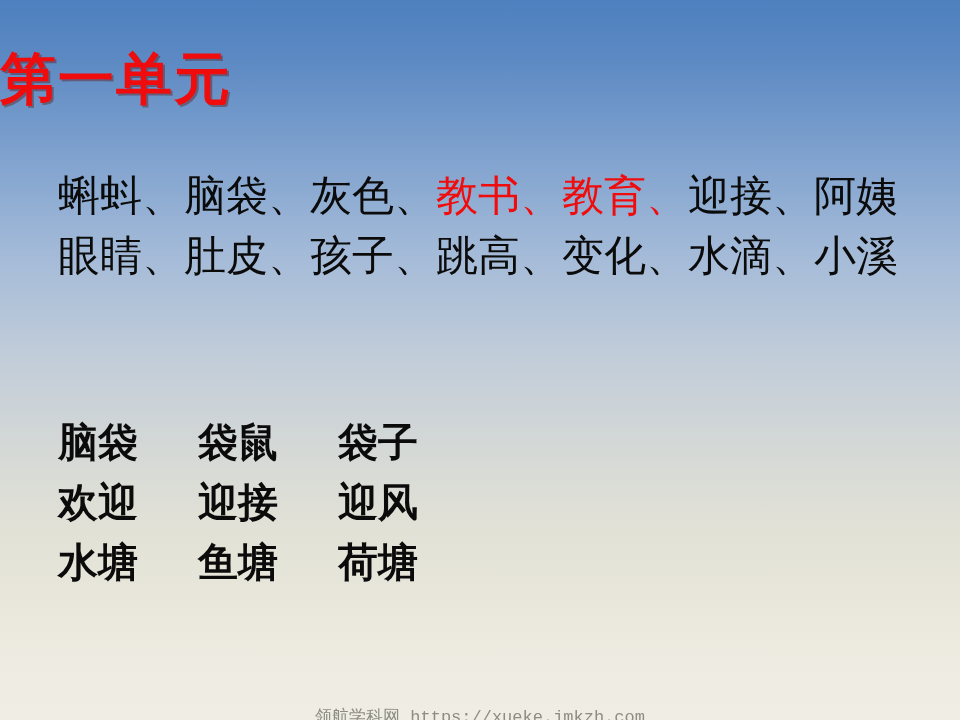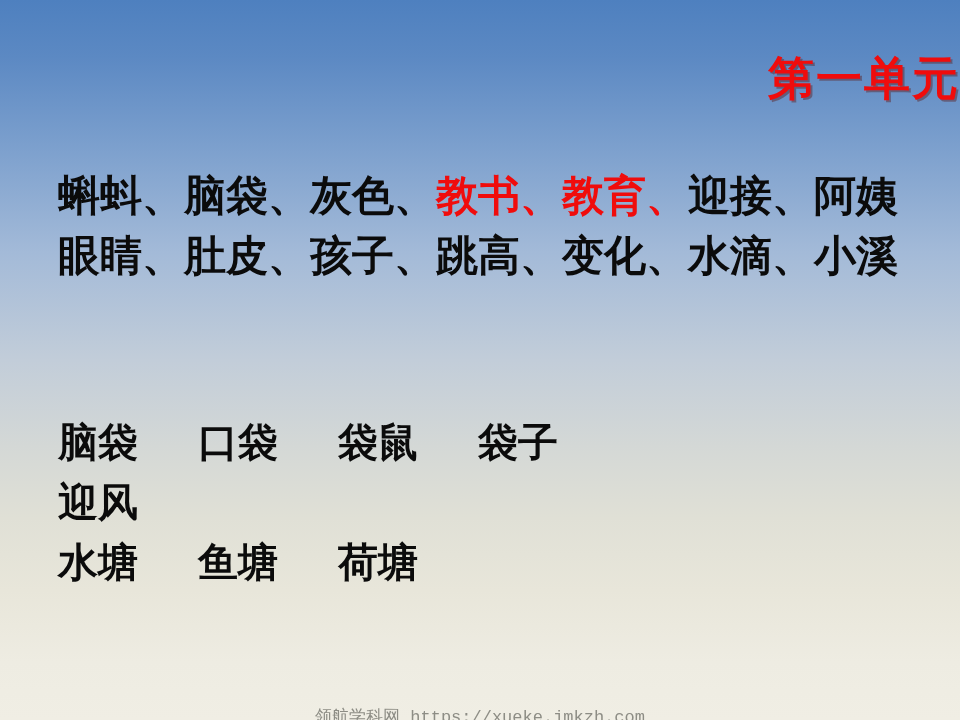--- a/index.html
+++ b/index.html
@@ -30,41 +30,41 @@
         #f0eee4 100%);
     overflow: hidden;
   }
 
   
   .title {
     position: absolute;
     top: 46px;
     left: 0;
     width: 960px;
-    text-align: right;
+    text-align: left;
     font-family: "DejaVu Serif", "Liberation Serif", serif;
     font-weight: bold;
-    font-size: 46px;
+    font-size: 56px;
     line-height: 64px;
     letter-spacing: 2px;
     color: #f00c0c;
     text-shadow: 2px 2px 0 rgba(90, 30, 30, 0.45);
     white-space: nowrap;
   }
 
   
   .word-block {
     position: absolute;
     left: 58px;
     top: 166px;
     width: 880px;
   }
   .word-row {
     font-family: "DejaVu Serif", "Liberation Serif", serif;
-    font-weight: bold;
+    font-weight: normal;
     font-size: 42px;
     line-height: 60px;
     color: #0b0b0b;
     white-space: nowrap;
     letter-spacing: 0px;
   }
   .word-row .seg-red {
     color: #f00c0c;
   }
 
@@ -117,25 +117,26 @@
       <span class="seg-black">蝌蚪、脑袋、灰色、</span><span class="seg-red">教书、教育、</span><span class="seg-black">迎接、阿姨</span>
     </div>
     <div class="word-row">
       <span class="seg-black">眼睛、肚皮、孩子、跳高、变化、水滴、小溪</span>
     </div>
   </div>
 
   <div class="group-block">
     <div class="group-row">
       <span class="cell">脑袋</span>
-      <span class="cell">口袋</span>
       <span class="cell">袋鼠</span>
       <span class="cell">袋子</span>
     </div>
     <div class="group-row">
+      <span class="cell">欢迎</span>
+      <span class="cell">迎接</span>
       <span class="cell">迎风</span>
     </div>
     <div class="group-row">
       <span class="cell">水塘</span>
       <span class="cell">鱼塘</span>
       <span class="cell">荷塘</span>
     </div>
   </div>
 
   <div class="watermark">领航学科网 https://xueke.jmkzh.com</div>

